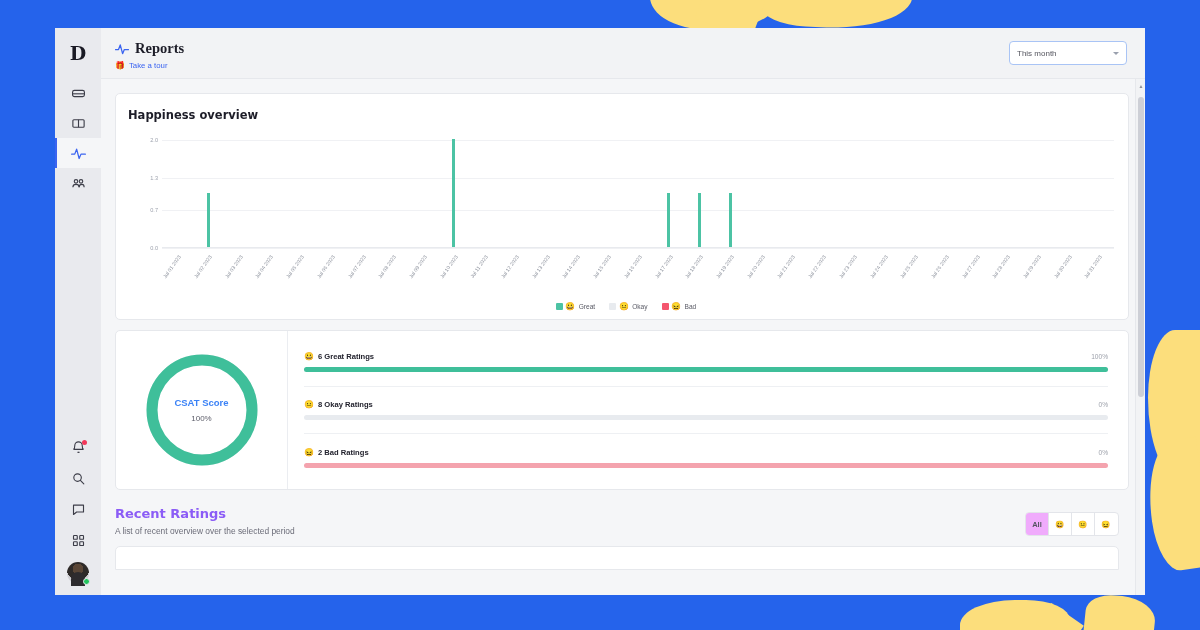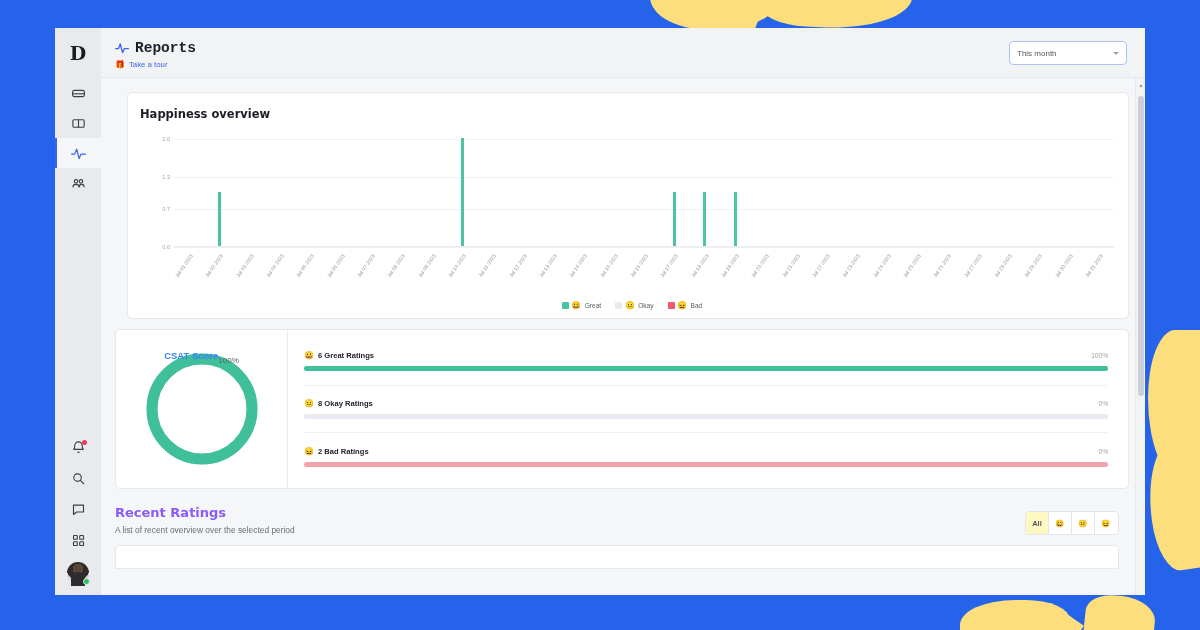--- a/index.html
+++ b/index.html
@@ -133,38 +133,38 @@
   .main {
     flex: 1; background: #F5F6F8;
     position: relative; overflow: hidden;
   }
   .page-header {
     background: #F2F3F5; padding: 12px 18px 8px 14px;
     border-bottom: 1px solid #E6E8EC; position: relative;
   }
   .title-row { display: flex; align-items: center; gap: 6px; }
   .pulse-icon { width: 14px; height: 14px; color: #3B64F0; }
-  .page-title { font-size: 14.5px; font-weight: 700; color: #1d1d28; font-family: Liberation Mono, monospace; }
+  .page-title { font-size: 14.5px; font-weight: 700; color: #1d1d28; font-family: Liberation Serif, serif; }
   .page-sub { font-size: 7.8px; color: #51525e; margin-top: 7px; }
   .tour-link { display: flex; align-items: center; gap: 4px; margin-top: 4px; font-size: 7.8px; color: #3B64F0; }
   .tour-icon { font-size: 8px; }
   .range-select {
     position: absolute; right: 18px; top: 13px;
     width: 118px; height: 24px; background: #fff;
     border: 1.5px solid #A9C4F5; border-radius: 4px;
     display: flex; align-items: center; justify-content: space-between;
     padding: 0 7px; font-size: 8px; color: #55565f;
   }
 
   .scroll-area { padding: 14px 16px 0 14px; position: relative; height: 520px; }
 
   .card {
     background: #fff; border: 1px solid #E6E8EC; border-radius: 5px;
   }
-  .card-chart { padding: 14px 4px 8px 12px; margin-left: 12px; }
+  .card-chart { padding: 14px 4px 8px 12px; }
   .card-title { font-size: 11.5px; font-weight: 700; color: #1d1d28; font-family: "DejaVu Sans", sans-serif; }
 
   
   .chart-wrap { position: relative; margin-top: 12px; height: 160px; }
   .plot {
     position: absolute; left: 34px; right: 10px; top: 6px; height: 108px;
     border-bottom: 1px solid #E8EAEE;
   }
   .gridline { position: absolute; left: 0; right: 0; height: 1px; background: #F0F1F4; }
   .ytick {
@@ -195,21 +195,21 @@
   .card-csat { margin-top: 10px; display: flex; height: 160px; }
   .donut-col {
     width: 172px; flex: 0 0 172px;
     border-right: 1px solid #EBEDF1;
     display: flex; align-items: center; justify-content: center;
   }
   .donut { position: relative; width: 118px; height: 118px; }
   .donut svg { transform: rotate(-90deg); }
   .donut-center {
     position: absolute; inset: 0; display: flex;
-    justify-content: center;
+    flex-direction: column; align-items: center; justify-content: center;
   }
   .csat-label { font-size: 9.5px; font-weight: 700; color: #3B82F6; }
   .csat-value { font-size: 8px; color: #5d5e6a; margin-top: 6px; }
 
   .ratings-col { flex: 1; padding: 8px 20px 8px 16px; display: flex; flex-direction: column; }
   .rating-row { flex: 1; display: flex; flex-direction: column; justify-content: center; position: relative; }
   .rating-row + .rating-row { border-top: 1px solid #EEF0F3; }
   .rating-head { display: flex; align-items: center; justify-content: space-between; }
   .rating-label { display: flex; align-items: center; gap: 4px; font-size: 7.6px; font-weight: 700; color: #23232e; }
   .rating-pct { font-size: 6.6px; color: #9b9fa9; }
@@ -223,21 +223,21 @@
   .filter-group {
     position: absolute; right: 10px; top: 6px;
     display: flex; border: 1px solid #E3E5EA; border-radius: 4px; overflow: hidden;
     background: #fff;
   }
   .filter-btn {
     width: 23px; height: 22px; display: flex; align-items: center; justify-content: center;
     font-size: 7.5px; color: #53545f; border-right: 1px solid #E3E5EA;
   }
   .filter-btn:last-child { border-right: none; }
-  .filter-btn.active { background: #fef9c3; font-weight: 600; }
+  .filter-btn.active { background: #f0abfc; font-weight: 600; }
   .recent-table {
     margin-top: 10px; height: 24px; background: #fff;
     border: 1px solid #E6E8EC; border-radius: 5px 5px 0 0;
   }
 
   
   .vscroll {
     position: absolute; right: 0; top: 0; width: 10px; height: 100%;
     background: #F2F3F5; border-left: 1px solid #E6E8EC;
   }

